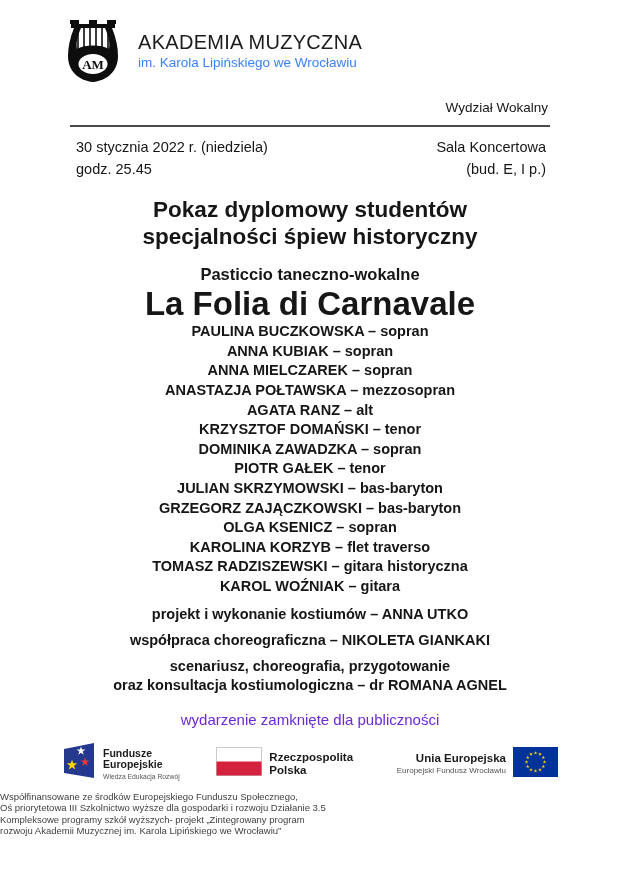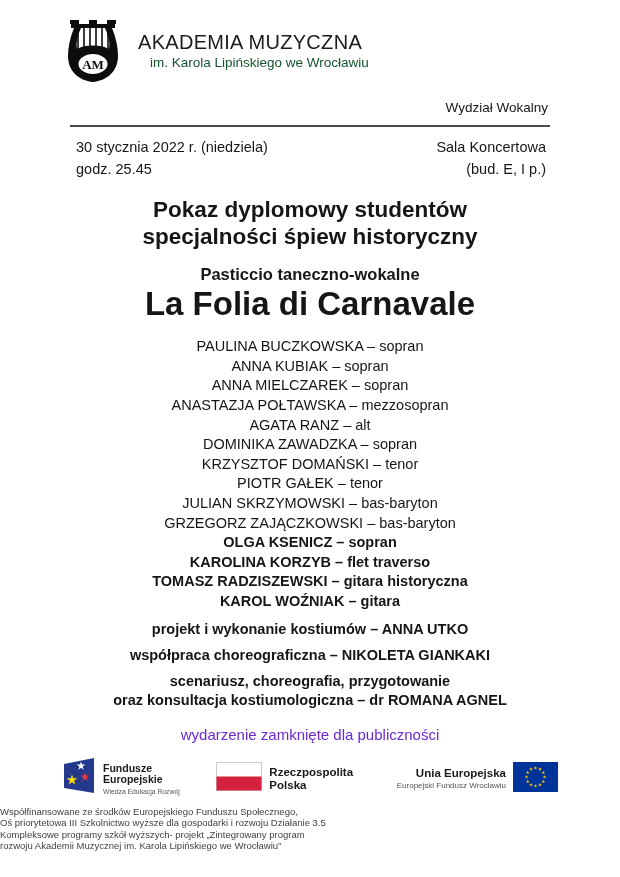--- a/index.html
+++ b/index.html
@@ -6,32 +6,32 @@
   .page {
     width: 620px; height: 877px; margin: 0 auto; background: #ffffff;
     font-family: "Liberation Sans", sans-serif; color: #161616;
     overflow: hidden; box-sizing: border-box; position: relative;
   }
   
   .header { display: flex; align-items: flex-start; padding: 16px 70px 0 58px; }
   .logo-mark { width: 70px; height: 70px; flex: 0 0 auto; }
   .org-text { margin-left: 10px; padding-top: 15px; }
   .org-name { font-size: 20px; line-height: 1.1; color: #1c1c1c; letter-spacing: 0.3px; }
-  .org-subtitle { font-size: 13.5px; color: #14532d; margin-top: 2px; margin-left: 12px; }
+  .org-subtitle { font-size: 13.5px; color: #3b82f6; margin-top: 2px; }
   .department { text-align: right; padding: 0 72px; font-size: 13.5px; margin-top: 14px; }
   .rule { border: 0; border-top: 2px solid #4a4a4a; margin: 10px 70px 0 70px; }
   
   .meta { padding: 9px 74px 0 76px; font-size: 14.5px; }
   .meta-row { display: flex; justify-content: space-between; line-height: 22px; }
   
   .heading { text-align: center; font-weight: bold; font-size: 22.5px; line-height: 1.2; margin-top: 16px; }
   .subtitle { text-align: center; font-weight: bold; font-size: 16.5px; margin-top: 15px; }
   .main-title { text-align: center; font-weight: bold; font-size: 33px; line-height: 1.1; margin-top: 2px; }
   
-  .performers { text-align: center; font-weight: normal; font-size: 14.5px; margin-top: 15px; }
+  .performers { text-align: center; font-weight: bold; font-size: 14.5px; }
   .performers div, .collab div { line-height: 19.6px; }
   .collab-label { text-align: center; font-weight: bold; font-size: 12.5px; margin-top: 6px; line-height: 16px; }
   .collab { text-align: center; font-weight: bold; font-size: 14.5px; }
   
   .credits { text-align: center; font-weight: bold; font-size: 14.5px; margin-top: 8px; }
   .credit { line-height: 19px; }
   .credit + .credit { margin-top: 7px; }
   
   .notice { text-align: center; font-size: 15px; margin-top: 15px; line-height: 19px; }
   
@@ -100,22 +100,22 @@
   </div>
   <div class="subtitle">Pasticcio taneczno-wokalne</div>
   <div class="main-title">La Folia di Carnavale</div>
 
   <div class="performers">
     <div>PAULINA BUCZKOWSKA – sopran</div>
     <div>ANNA KUBIAK – sopran</div>
     <div>ANNA MIELCZAREK – sopran</div>
     <div>ANASTAZJA POŁTAWSKA – mezzosopran</div>
     <div>AGATA RANZ – alt</div>
+    <div>KRZYSZTOF DOMAŃSKI – tenor</div>
     <div>DOMINIKA ZAWADZKA – sopran</div>
-    <div>KRZYSZTOF DOMAŃSKI – tenor</div>
     <div>PIOTR GAŁEK – tenor</div>
     <div>JULIAN SKRZYMOWSKI – bas-baryton</div>
     <div>GRZEGORZ ZAJĄCZKOWSKI – bas-baryton</div>
   </div>
 
   <div class="collab">
     <div>OLGA KSENICZ – sopran</div>
     <div>KAROLINA KORZYB – flet traverso</div>
     <div>TOMASZ RADZISZEWSKI – gitara historyczna</div>
     <div>KAROL WOŹNIAK – gitara</div>

